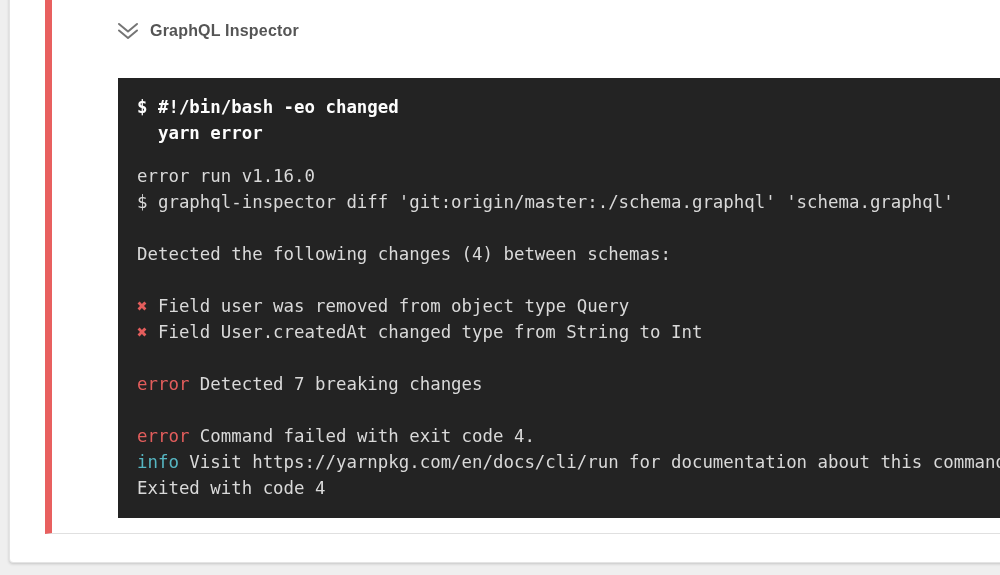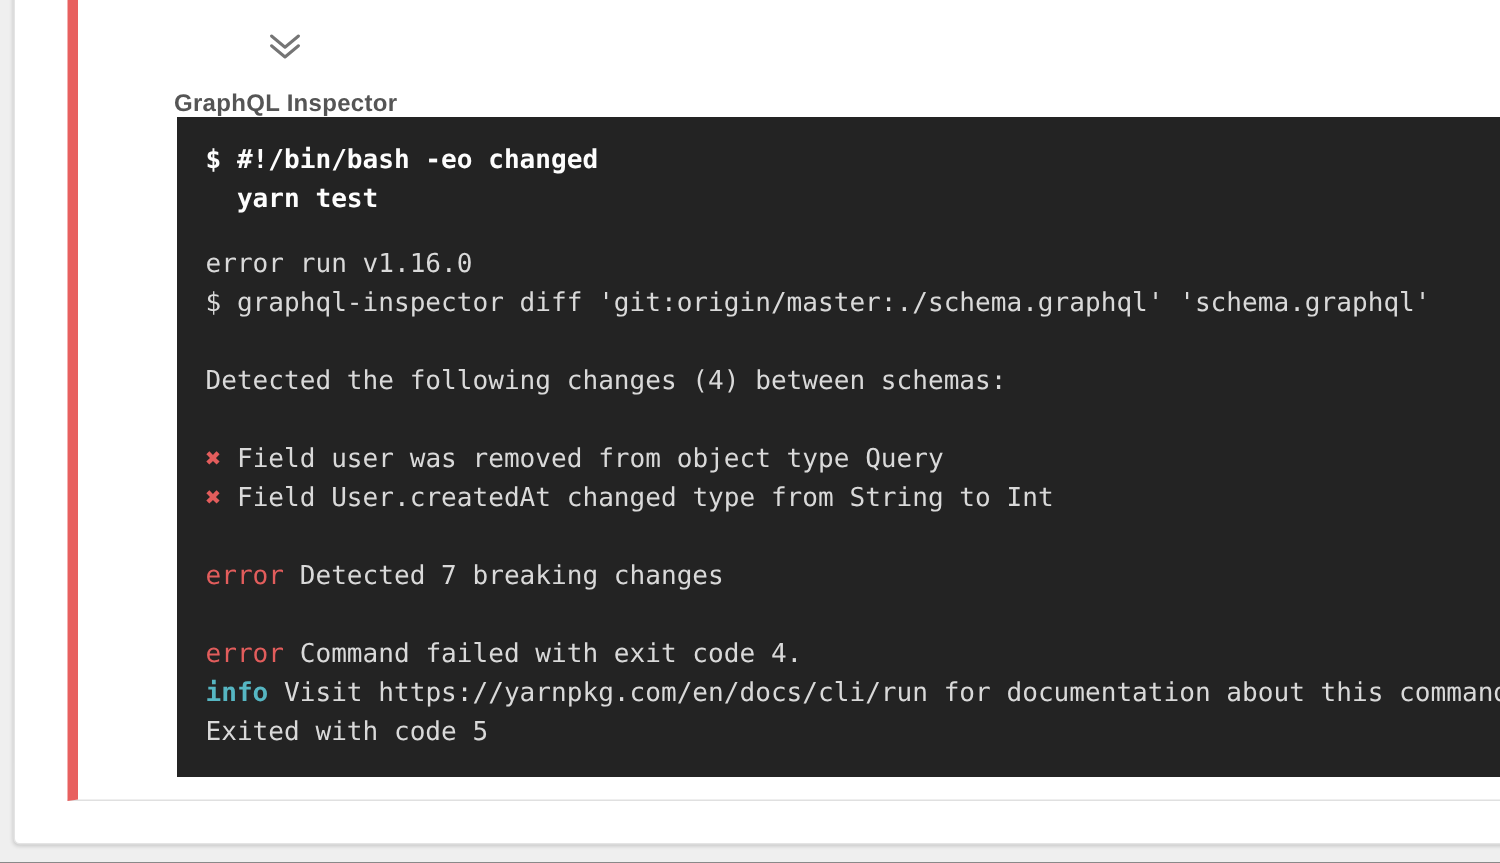--- a/index.html
+++ b/index.html
@@ -33,23 +33,22 @@
   .step-card{
     position:absolute;left:35px;top:3px;right:-10px;height:538px;
     background:var(--card-bg);
     border-top:1px solid var(--card-border);
     border-bottom:1px solid var(--card-border);
     border-left:7px solid var(--accent);
     box-sizing:border-box;
   }
   .step-header{
     position:absolute;left:64px;top:24px;
-    display:flex;align-items:center;gap:20px;
+    display:flex;align-items:center;gap:10px;
     cursor:pointer;
-    flex-direction:column;
   }
   .chevron-wrap{display:flex;align-items:center;}
   .chevron-wrap svg{display:block;}
   .step-title{
     font-size:16px;font-weight:bold;color:var(--title-color);
     letter-spacing:0.2px;
   }
   .terminal{
     position:absolute;left:66px;top:81px;right:0;height:440px;
     background:var(--term-bg);
@@ -57,54 +56,54 @@
     padding:16px 0 0 19px;
     overflow:hidden;
     font-family:"DejaVu Sans Mono","DejaVu Sans",monospace;
     font-size:17.4px;line-height:26px;
     color:var(--term-text);
   }
   .term-block{margin:0;}
   .term-command{font-weight:bold;color:var(--term-bold);margin-bottom:17px;}
   .t-line{white-space:pre;min-height:26px;}
   .c-red{color:var(--term-red);}
-  .c-cyan{color:var(--term-cyan);font-weight:bold;}
+  .c-cyan{color:var(--term-cyan);}
 </style>
 </head>
 <body>
 
 <div class="page-card">
   <div class="step-card">
 
     <div class="step-header">
       <span class="chevron-wrap">
         <svg width="24" height="20" viewBox="0 0 24 20">
           <path d="M3 3 L12 10.5 L21 3" fill="none" stroke="#757575" stroke-width="2" stroke-linecap="round" stroke-linejoin="round"></path>
           <path d="M3 9.5 L12 17 L21 9.5" fill="none" stroke="#757575" stroke-width="2" stroke-linecap="round" stroke-linejoin="round"></path>
         </svg>
       </span>
       <span class="step-title">GraphQL Inspector</span>
     </div>
 
     <div class="terminal">
       <div class="term-block term-command">
           <div class="t-line"><span>$ #!/bin/bash -eo changed</span></div>
-          <div class="t-line"><span>  yarn test</span></div>
+          <div class="t-line"><span>  yarn error</span></div>
         </div>
       <div class="term-block">
           <div class="t-line"><span>error run v1.16.0</span></div>
           <div class="t-line"><span>$ graphql-inspector diff 'git:origin/master:./schema.graphql' 'schema.graphql'</span></div>
           <div class="t-line"></div>
           <div class="t-line"><span>Detected the following changes (4) between schemas:</span></div>
           <div class="t-line"></div>
           <div class="t-line"><span class="c-red">✖</span><span> Field user was removed from object type Query</span></div>
           <div class="t-line"><span class="c-red">✖</span><span> Field User.createdAt changed type from String to Int</span></div>
           <div class="t-line"></div>
           <div class="t-line"><span class="c-red">error</span><span> Detected 7 breaking changes</span></div>
           <div class="t-line"></div>
           <div class="t-line"><span class="c-red">error</span><span> Command failed with exit code 4.</span></div>
           <div class="t-line"><span class="c-cyan">info</span><span> Visit https://yarnpkg.com/en/docs/cli/run for documentation about this command.</span></div>
-          <div class="t-line"><span>Exited with code 5</span></div>
+          <div class="t-line"><span>Exited with code 4</span></div>
         </div>
     </div>
 
   </div>
 </div>
 
 </body></html>

